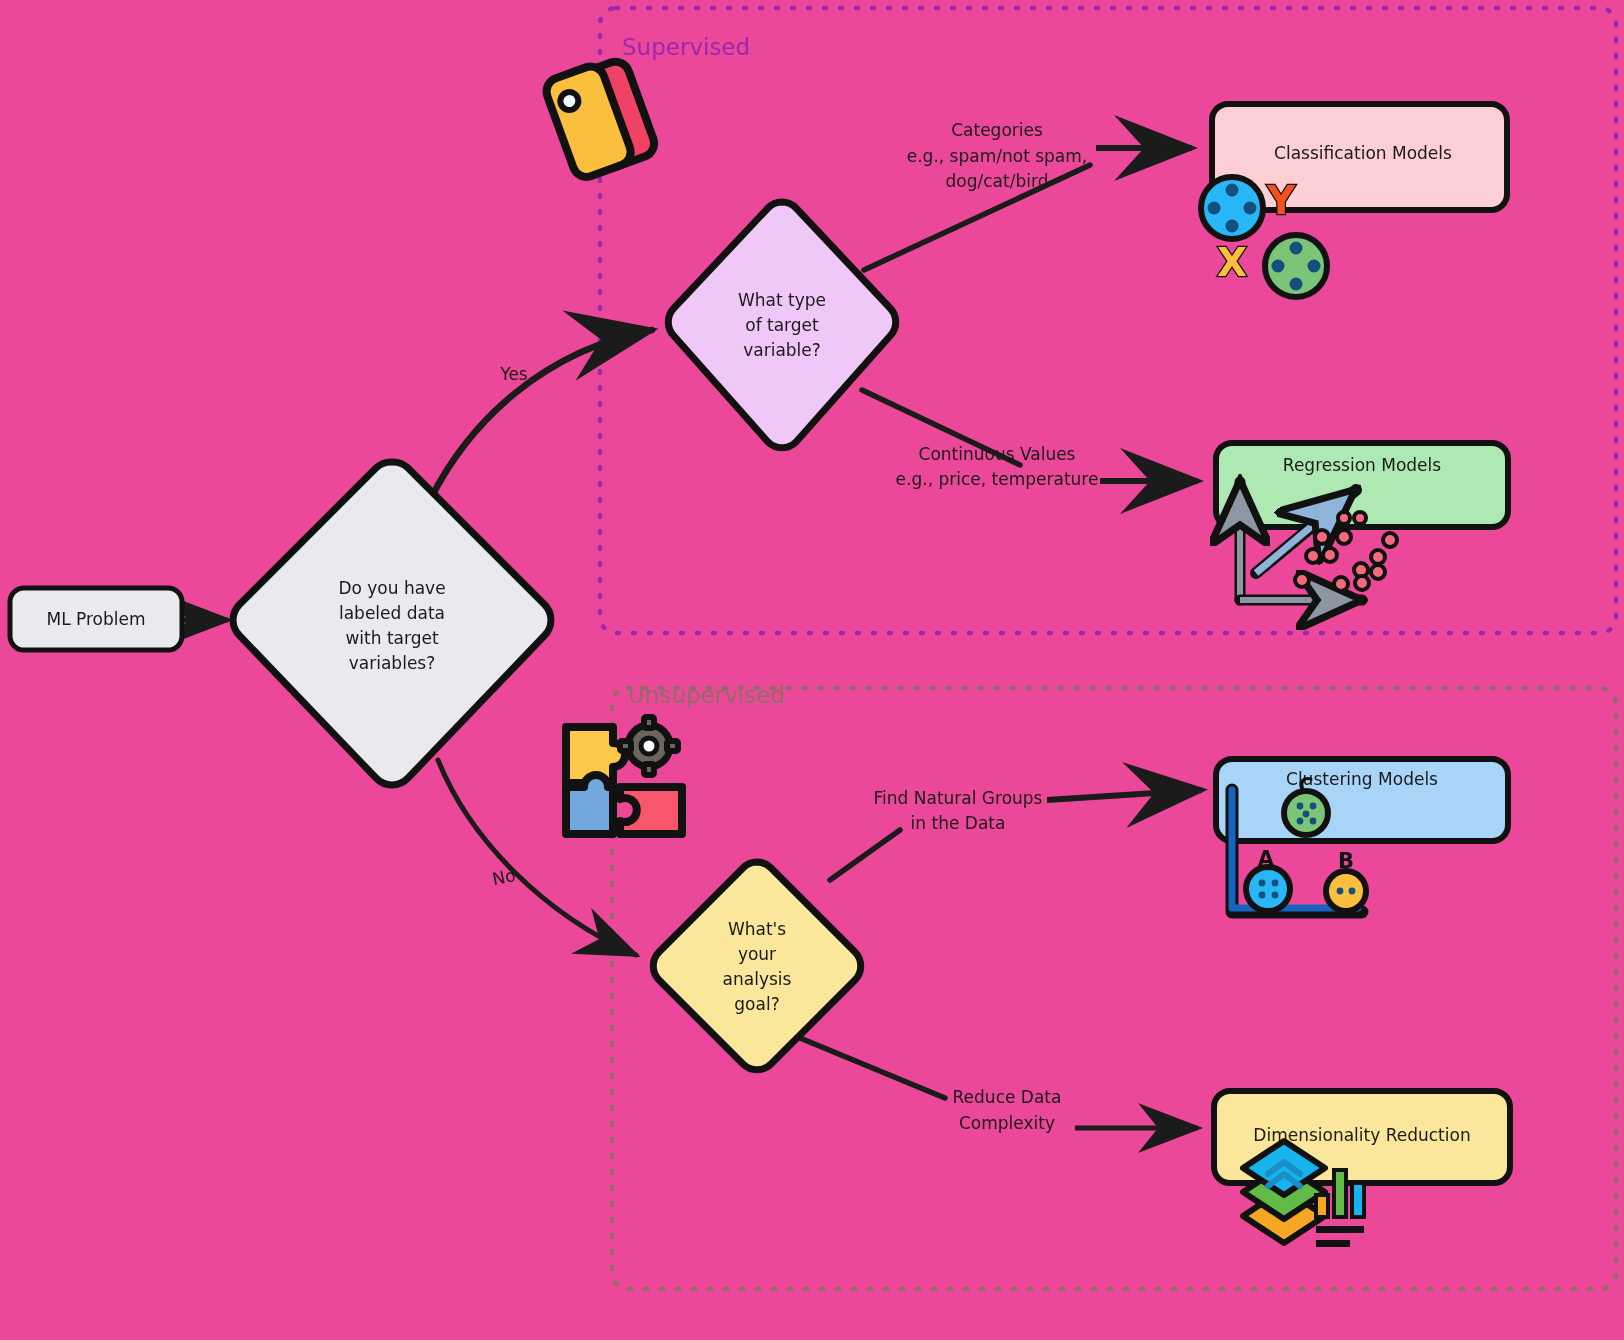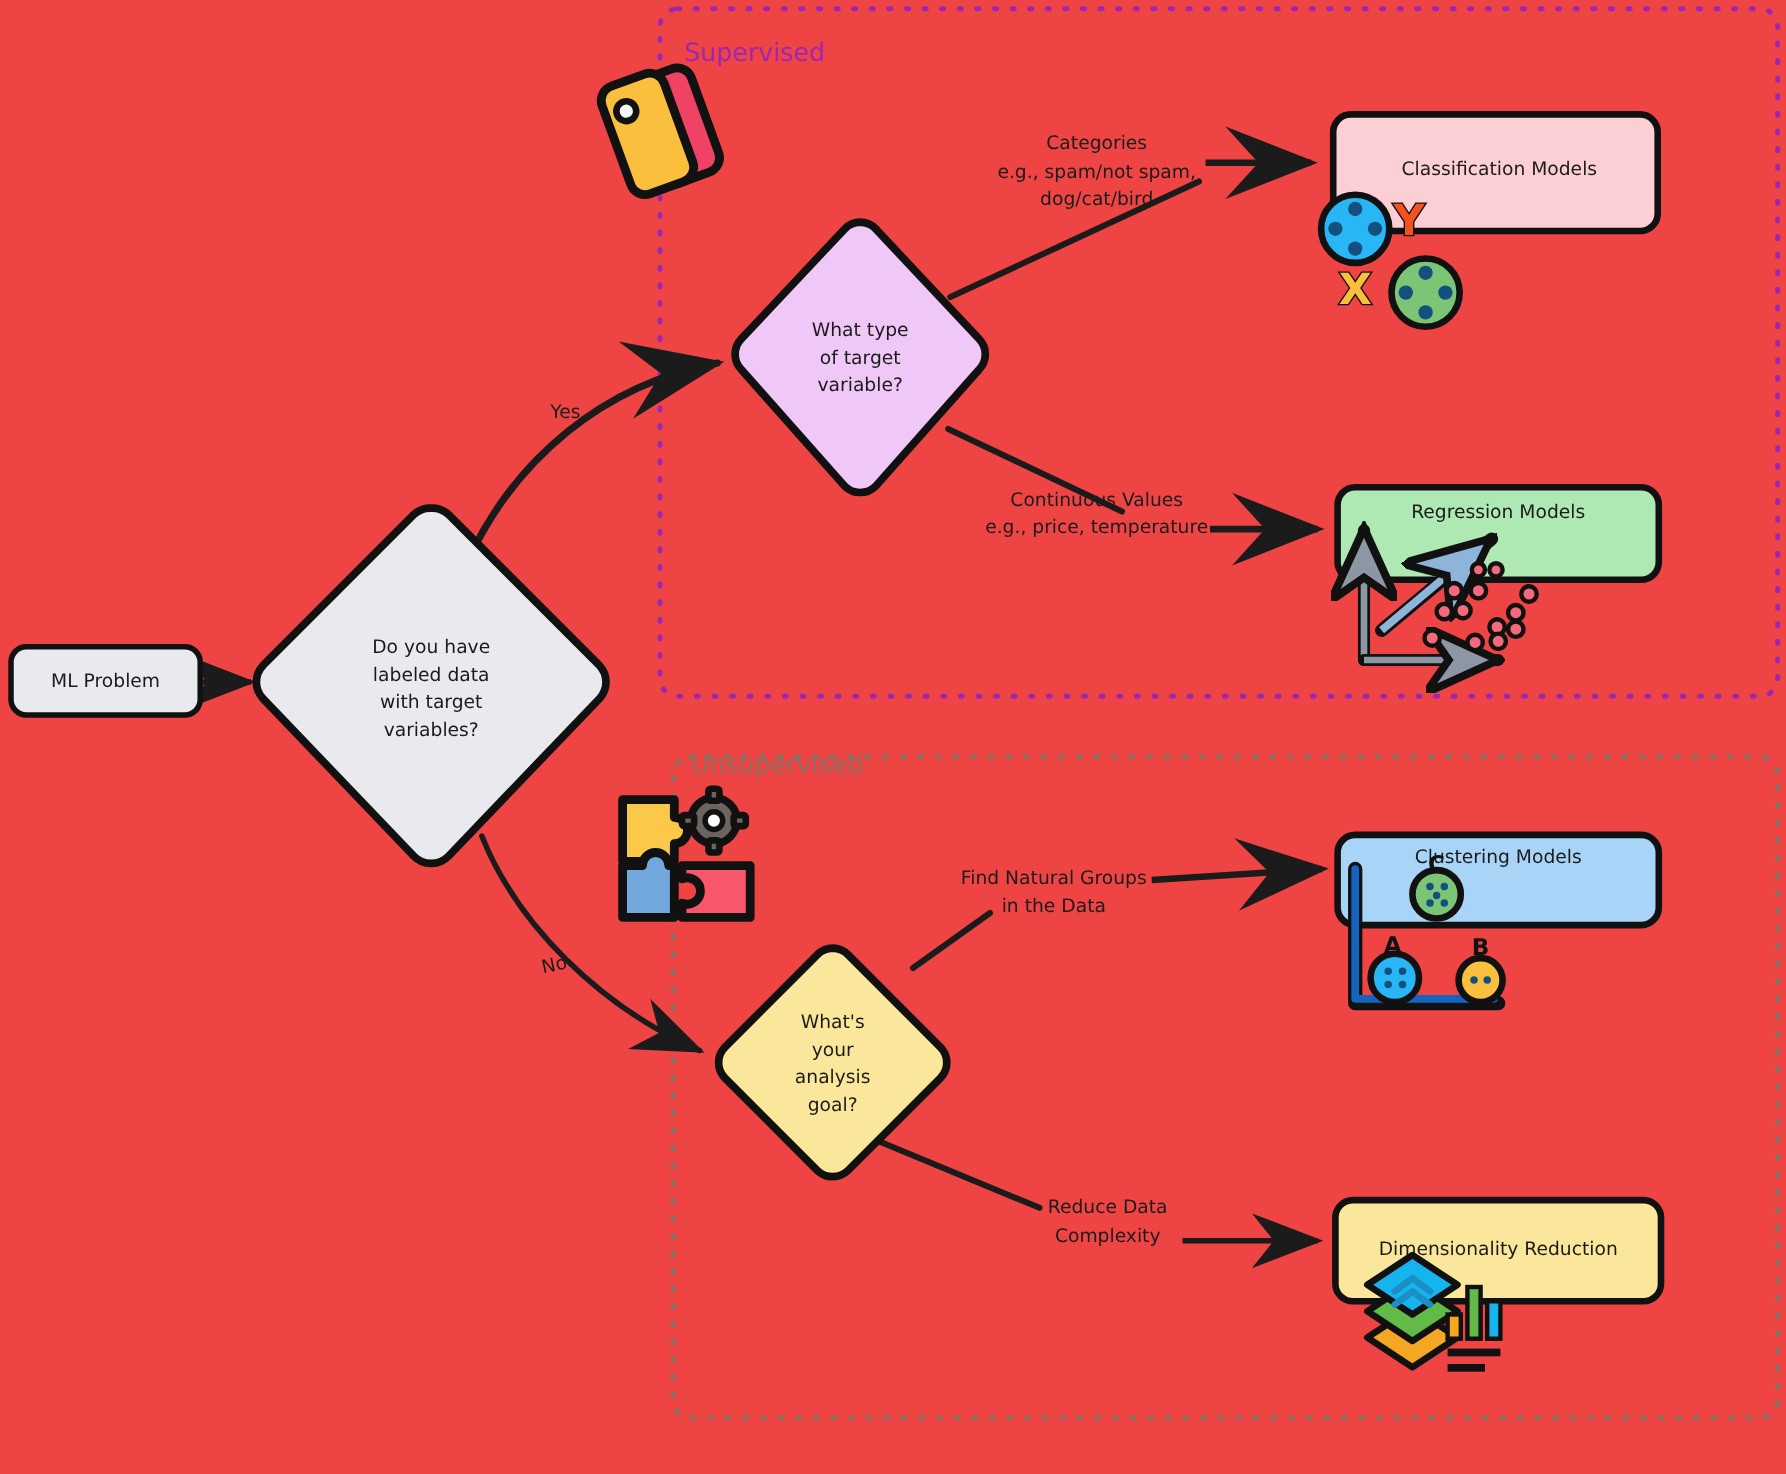--- a/index.html
+++ b/index.html
@@ -1,17 +1,17 @@
 <!DOCTYPE html>
 <html><head>
 <meta charset="utf-8">
 <style>
   html,body{margin:0;padding:0;background:#ffffff;}
   body{width:1624px;height:1340px;font-family:"DejaVu Sans",sans-serif;}
-  #stage{position:relative;width:1624px;height:1340px;overflow:hidden;background:#ef4444;}
+  #stage{position:relative;width:1624px;height:1340px;overflow:hidden;background:#ec4899;}
   svg#canvas{position:absolute;left:0;top:0;width:1624px;height:1340px;}
 
   .htext{font-family:"DejaVu Sans",sans-serif;}
   .node-label{font-size:17px;fill:#1b1b1b;dominant-baseline:middle;text-anchor:middle;}
   .edge-label{font-size:17px;fill:#1b1b1b;dominant-baseline:middle;text-anchor:middle;}
   .group-label{font-size:23px;}
   .small-cap{font-size:21px;font-weight:bold;fill:#111;text-anchor:middle;}
 </style>
 </head>
 <body>

